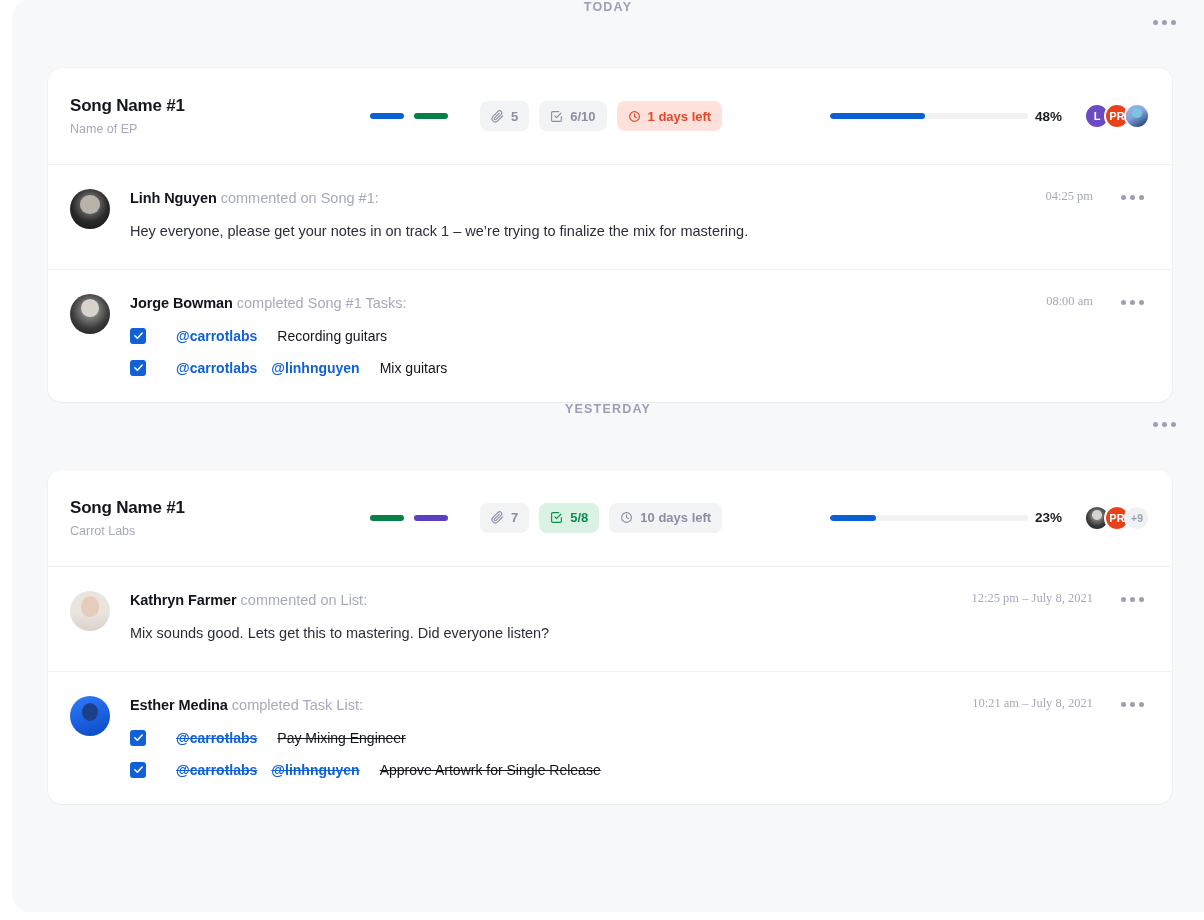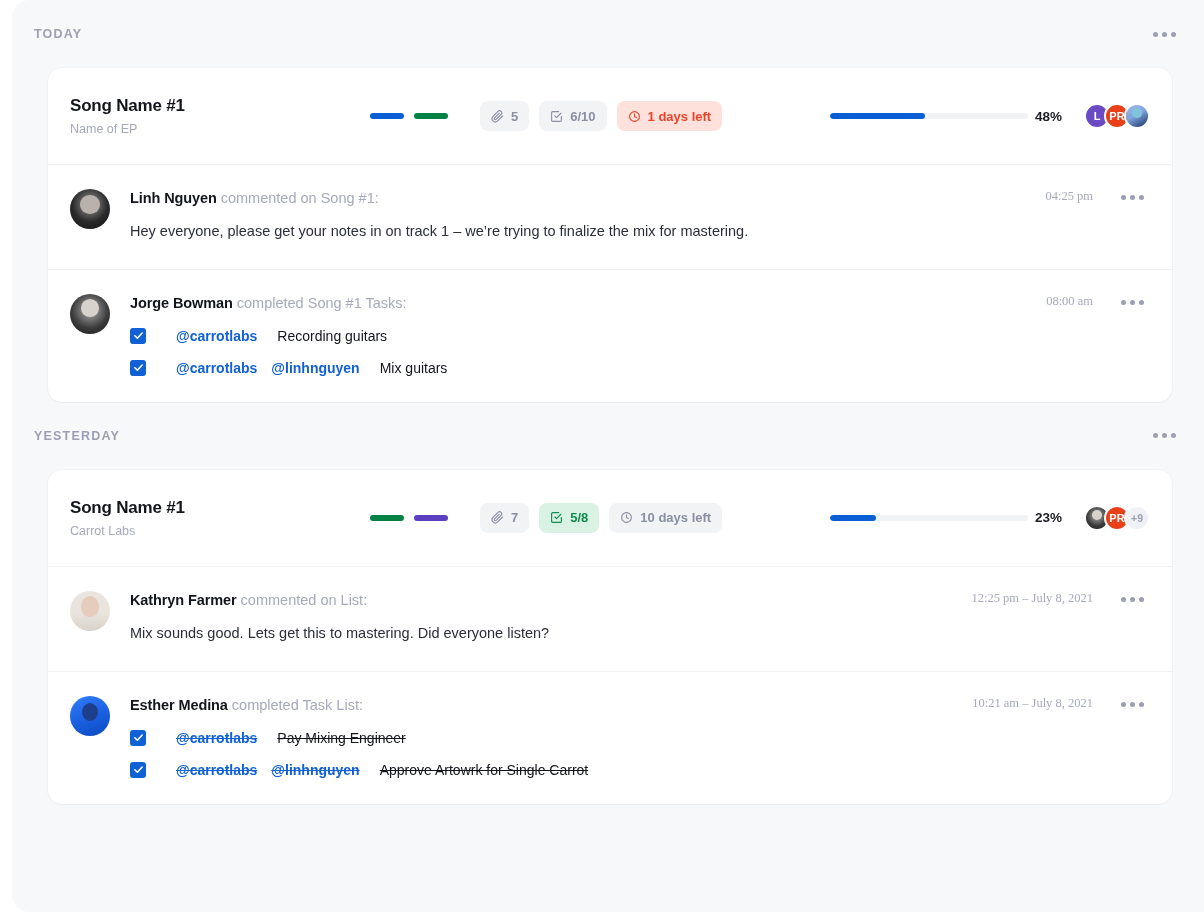--- a/index.html
+++ b/index.html
@@ -23,20 +23,21 @@
     border-radius: 18px 0 0 18px;
   }
 
   
   .section-head {
     position: relative;
     height: 68px;
     display: flex;
     align-items: center;
     padding: 0 22px 0 22px;
+    flex-direction: column;
   }
   .section-title {
     font-size: 12.5px;
     letter-spacing: 1.2px;
     font-weight: 600;
     color: #9c9fb4;
     text-transform: uppercase;
   }
   .dots {
     margin-left: auto;
@@ -434,21 +435,21 @@
                   <div class="task done">
                     <div class="cbox">
                       <svg width="11" height="11" viewBox="0 0 24 24" fill="none" stroke="#fff" stroke-width="3.4" stroke-linecap="round" stroke-linejoin="round">
                         <polyline points="4 12.5 9.5 18 20 6.5"></polyline>
                       </svg>
                     </div>
                     <div class="task-mentions">
                       <span class="mention">@carrotlabs</span>
                       <span class="mention">@linhnguyen</span>
                     </div>
-                    <span class="task-text">Approve Artowrk for Single Carrot</span>
+                    <span class="task-text">Approve Artowrk for Single Release</span>
                   </div>
                 </div>
               </div>
             </div>
           </div>
         </div>
       </div>
   </div>
 </div>
 

